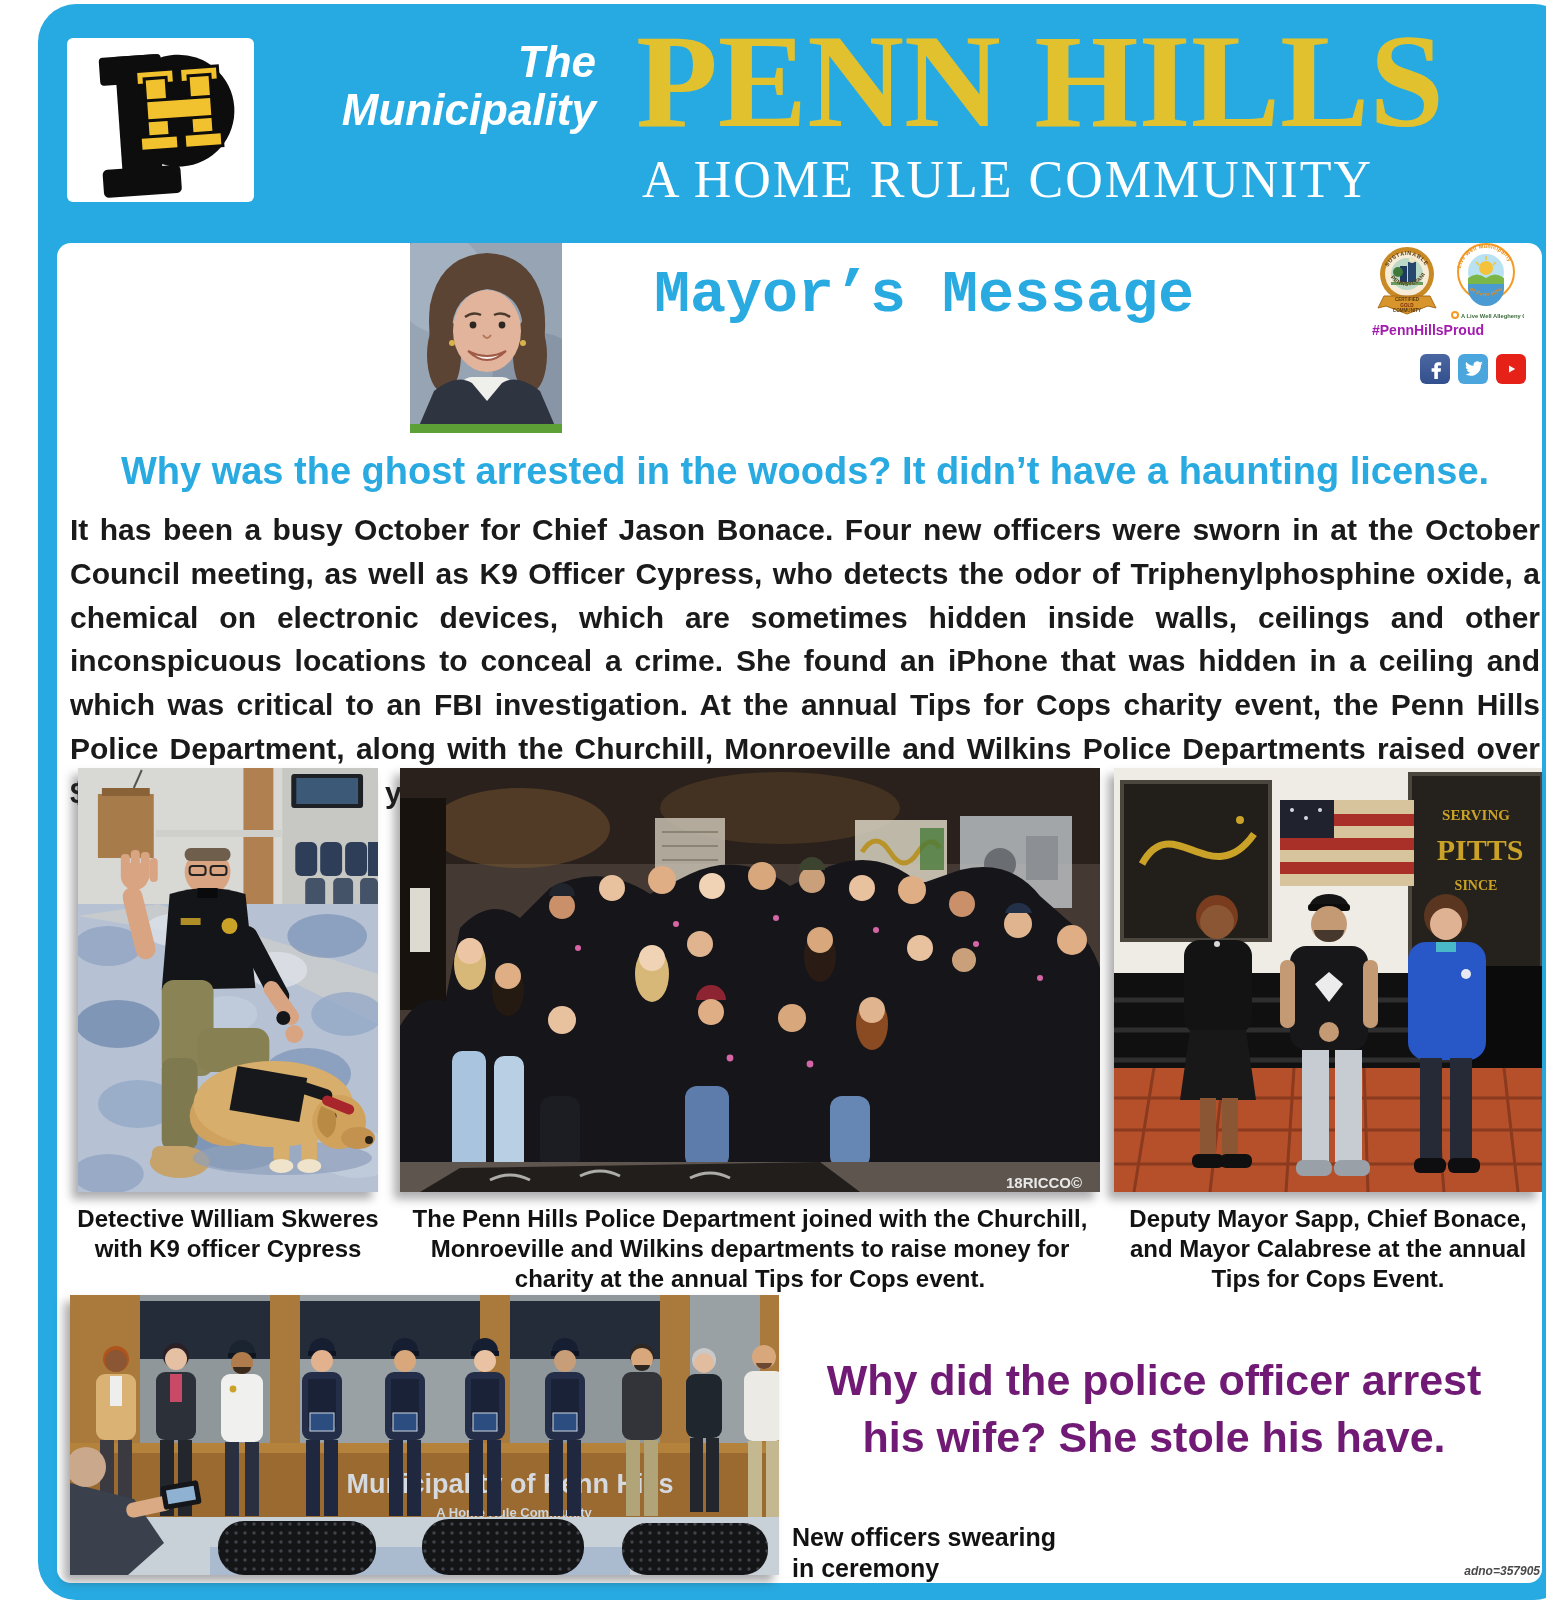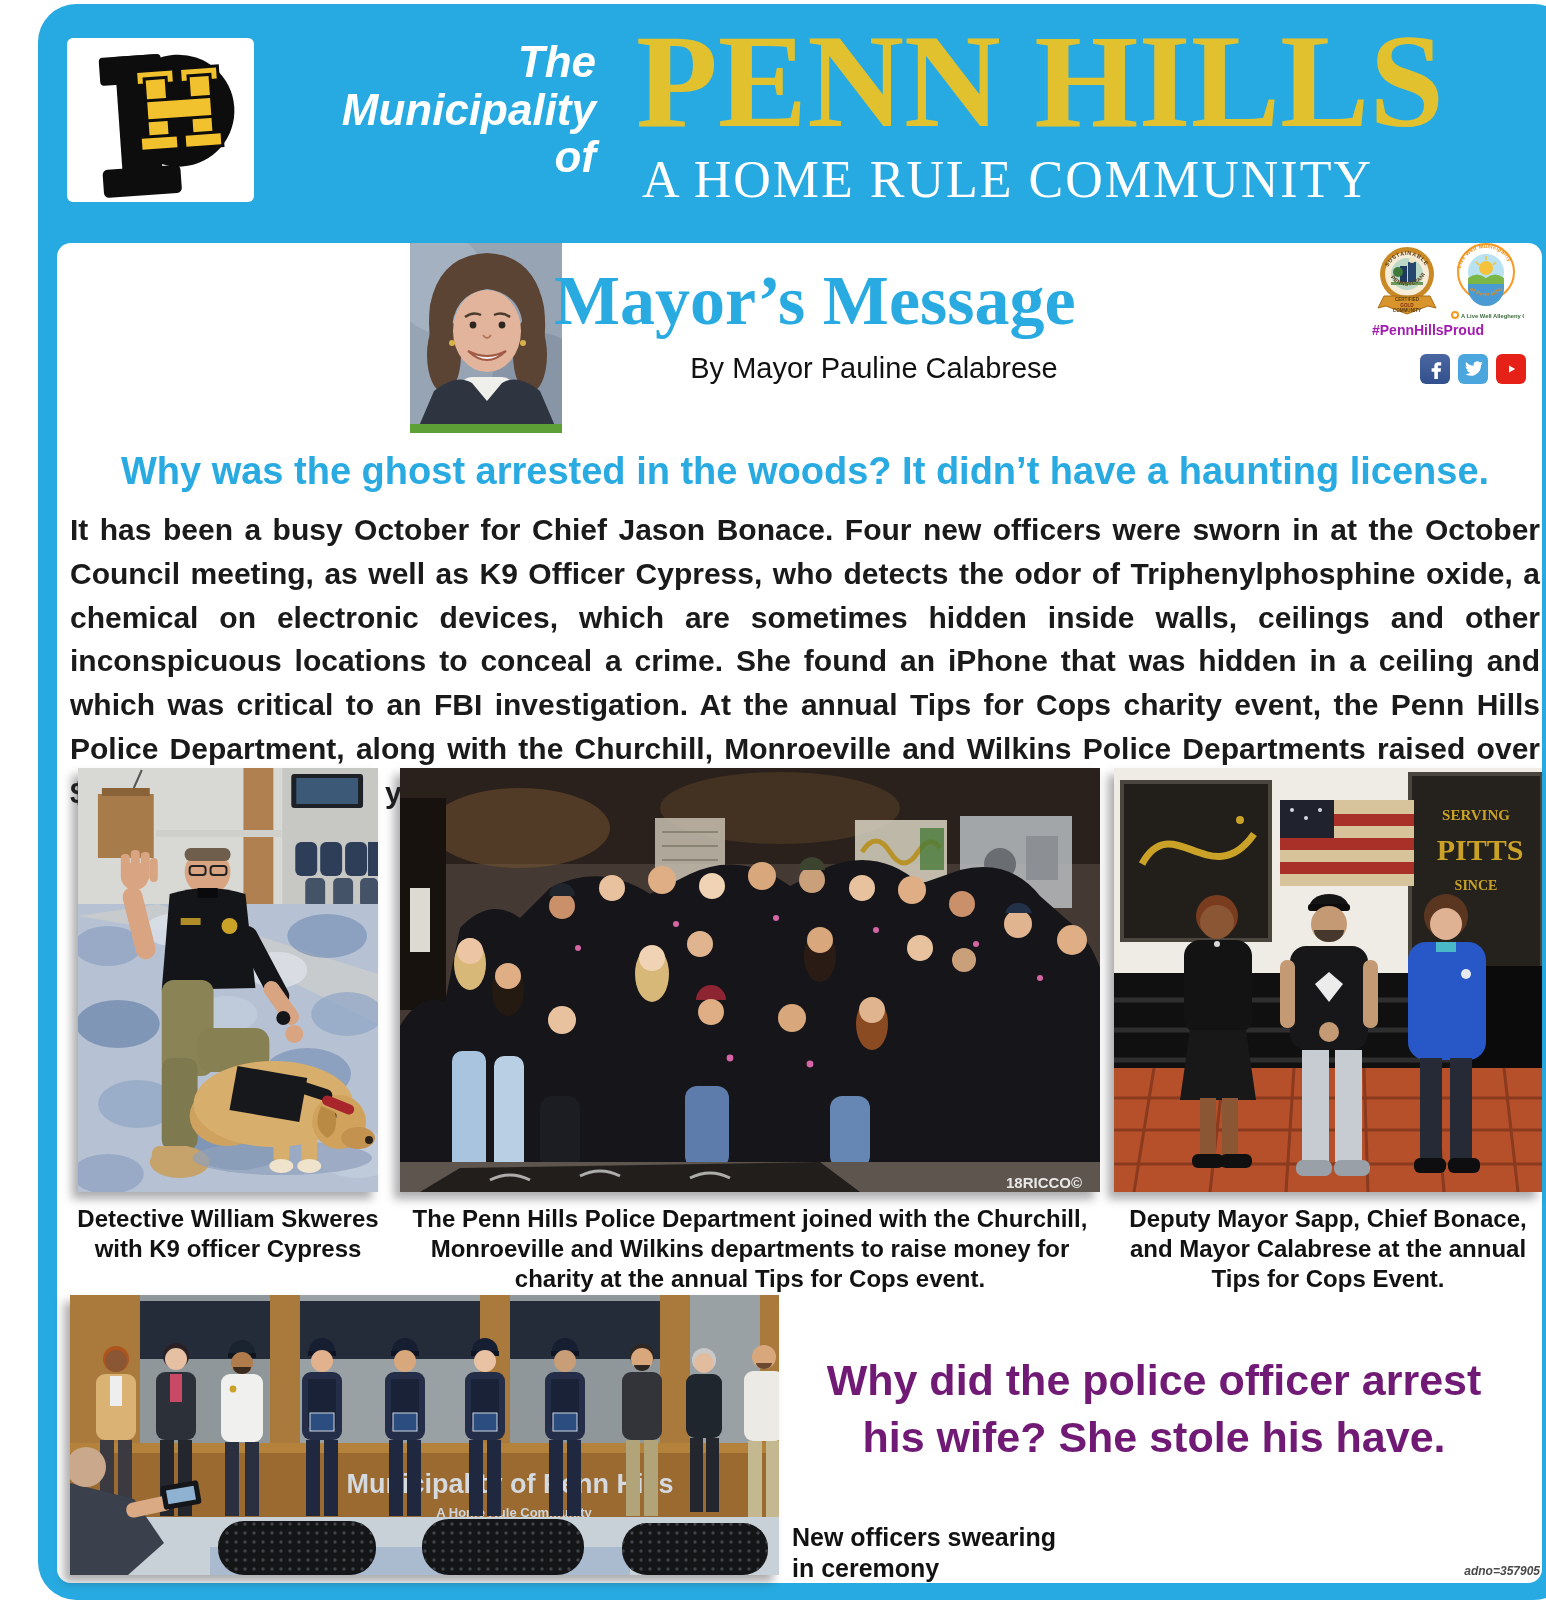--- a/index.html
+++ b/index.html
@@ -10,22 +10,22 @@
   .content{position:absolute;left:25px;top:243px;width:1485px;height:1340px;background:#ffffff;border-radius:14px;}
   .abs{position:absolute;}
   .logo-box{left:35px;top:38px;width:187px;height:164px;background:#fff;border-radius:6px;}
   .script{left:292px;top:38px;width:272px;text-align:right;color:#fff;
           font-style:italic;font-weight:bold;font-size:44px;line-height:1.08;}
   .masthead-title{left:604px;top:14px;color:#e2c12f;font-family:"Liberation Serif",serif;
           font-weight:bold;font-size:134px;line-height:1;letter-spacing:0px;white-space:nowrap;}
   .masthead-sub{left:610px;top:150px;color:#ffffff;font-family:"Liberation Serif",serif;
           font-size:52px;letter-spacing:2px;white-space:nowrap;}
   .mayor-photo{left:378px;top:243px;width:152px;height:190px;}
-  .mm-title{left:522px;top:264px;width:640px;text-align:left;color:#29abe2;
-          font-family:Liberation Serif, serif;font-weight:bold;font-size:70px;line-height:1.05;}
+  .mm-title{left:522px;top:264px;width:640px;text-align:right;color:#29abe2;
+          font-family:Liberation Mono, monospace;font-weight:bold;font-size:60px;line-height:1.05;}
   .mm-byline{left:522px;top:352px;width:640px;text-align:center;color:#111;font-size:29px;}
   .badge1{left:1344px;top:246px;width:62px;height:72px;}
   .badge2{left:1416px;top:242px;width:76px;height:80px;}
   .hashtag{left:1308px;top:322px;width:176px;text-align:center;color:#a21caf;
           font-weight:bold;font-size:14px;}
   .social{left:1388px;top:354px;display:flex;gap:8px;}
   .social .icon{width:30px;height:30px;border-radius:6px;display:flex;align-items:center;justify-content:center;}
   .icon-fb{background:linear-gradient(#4a67a2,#33508e);}
   .icon-tw{background:#4aa6dd;}
   .icon-yt{background:#e62117;}
@@ -72,21 +72,20 @@
           <rect x="80" y="62" width="66" height="20"></rect>
           <rect x="72" y="98" width="38" height="14"></rect>
           <rect x="116" y="98" width="38" height="14"></rect>
         </g>
       </g>
     </svg>
   </div>
   <div class="abs script">
     <div>The</div>
     <div>Municipality</div>
-    <div>of</div>
   </div>
   <div class="abs masthead-title">PENN HILLS</div>
   <div class="abs masthead-sub">A HOME RULE COMMUNITY</div>
 
   <div class="abs mayor-photo">
     <svg viewBox="0 0 152 190" preserveAspectRatio="none">
       <rect width="152" height="190" fill="#96a4b4"></rect>
       <ellipse cx="30" cy="40" rx="46" ry="50" fill="#aab6c4" opacity=".7"></ellipse>
       <ellipse cx="130" cy="150" rx="50" ry="60" fill="#7e8c9e" opacity=".6"></ellipse>
       <ellipse cx="34" cy="112" rx="17" ry="38" fill="#5b4434"></ellipse>
@@ -100,21 +99,20 @@
       <path d="M73,92 q4,6 8,0" stroke="#b07858" stroke-width="2" fill="none"></path>
       <path d="M58,108 q19,18 38,0 q-19,10 -38,0 z" fill="#f6f2ec" stroke="#a05a46" stroke-width="2"></path>
       <circle cx="42" cy="100" r="3" fill="#d8b24a"></circle>
       <circle cx="113" cy="100" r="3" fill="#d8b24a"></circle>
       <rect x="50" y="134" width="54" height="34" rx="12" fill="#efefec"></rect>
       <path d="M6,190 L24,148 Q46,130 62,140 L77,158 L92,140 Q108,130 130,148 L148,190 Z" fill="#2e3440"></path>
       <rect x="0" y="181" width="152" height="9" fill="#5da035"></rect>
     </svg>
   </div>
   <div class="abs mm-title">Mayor’s Message</div>
-  <div class="abs mm-byline">By Mayor Pauline Calabrese</div>
 
   <div class="abs badge1">
     <svg viewBox="0 0 62 72">
       <circle cx="31" cy="28" r="27" fill="#c98a26"></circle>
       <circle cx="31" cy="28" r="22" fill="#f6ecd8"></circle>
       <circle cx="31" cy="28" r="16" fill="#bcd9c8"></circle>
       <rect x="24" y="20" width="7" height="16" fill="#1d3a5e"></rect>
       <rect x="32" y="16" width="8" height="20" fill="#27486e"></rect>
       <circle cx="22" cy="26" r="5" fill="#3f7a3c"></circle>
       <circle cx="36" cy="14" r="3" fill="#f0e6c0"></circle>

